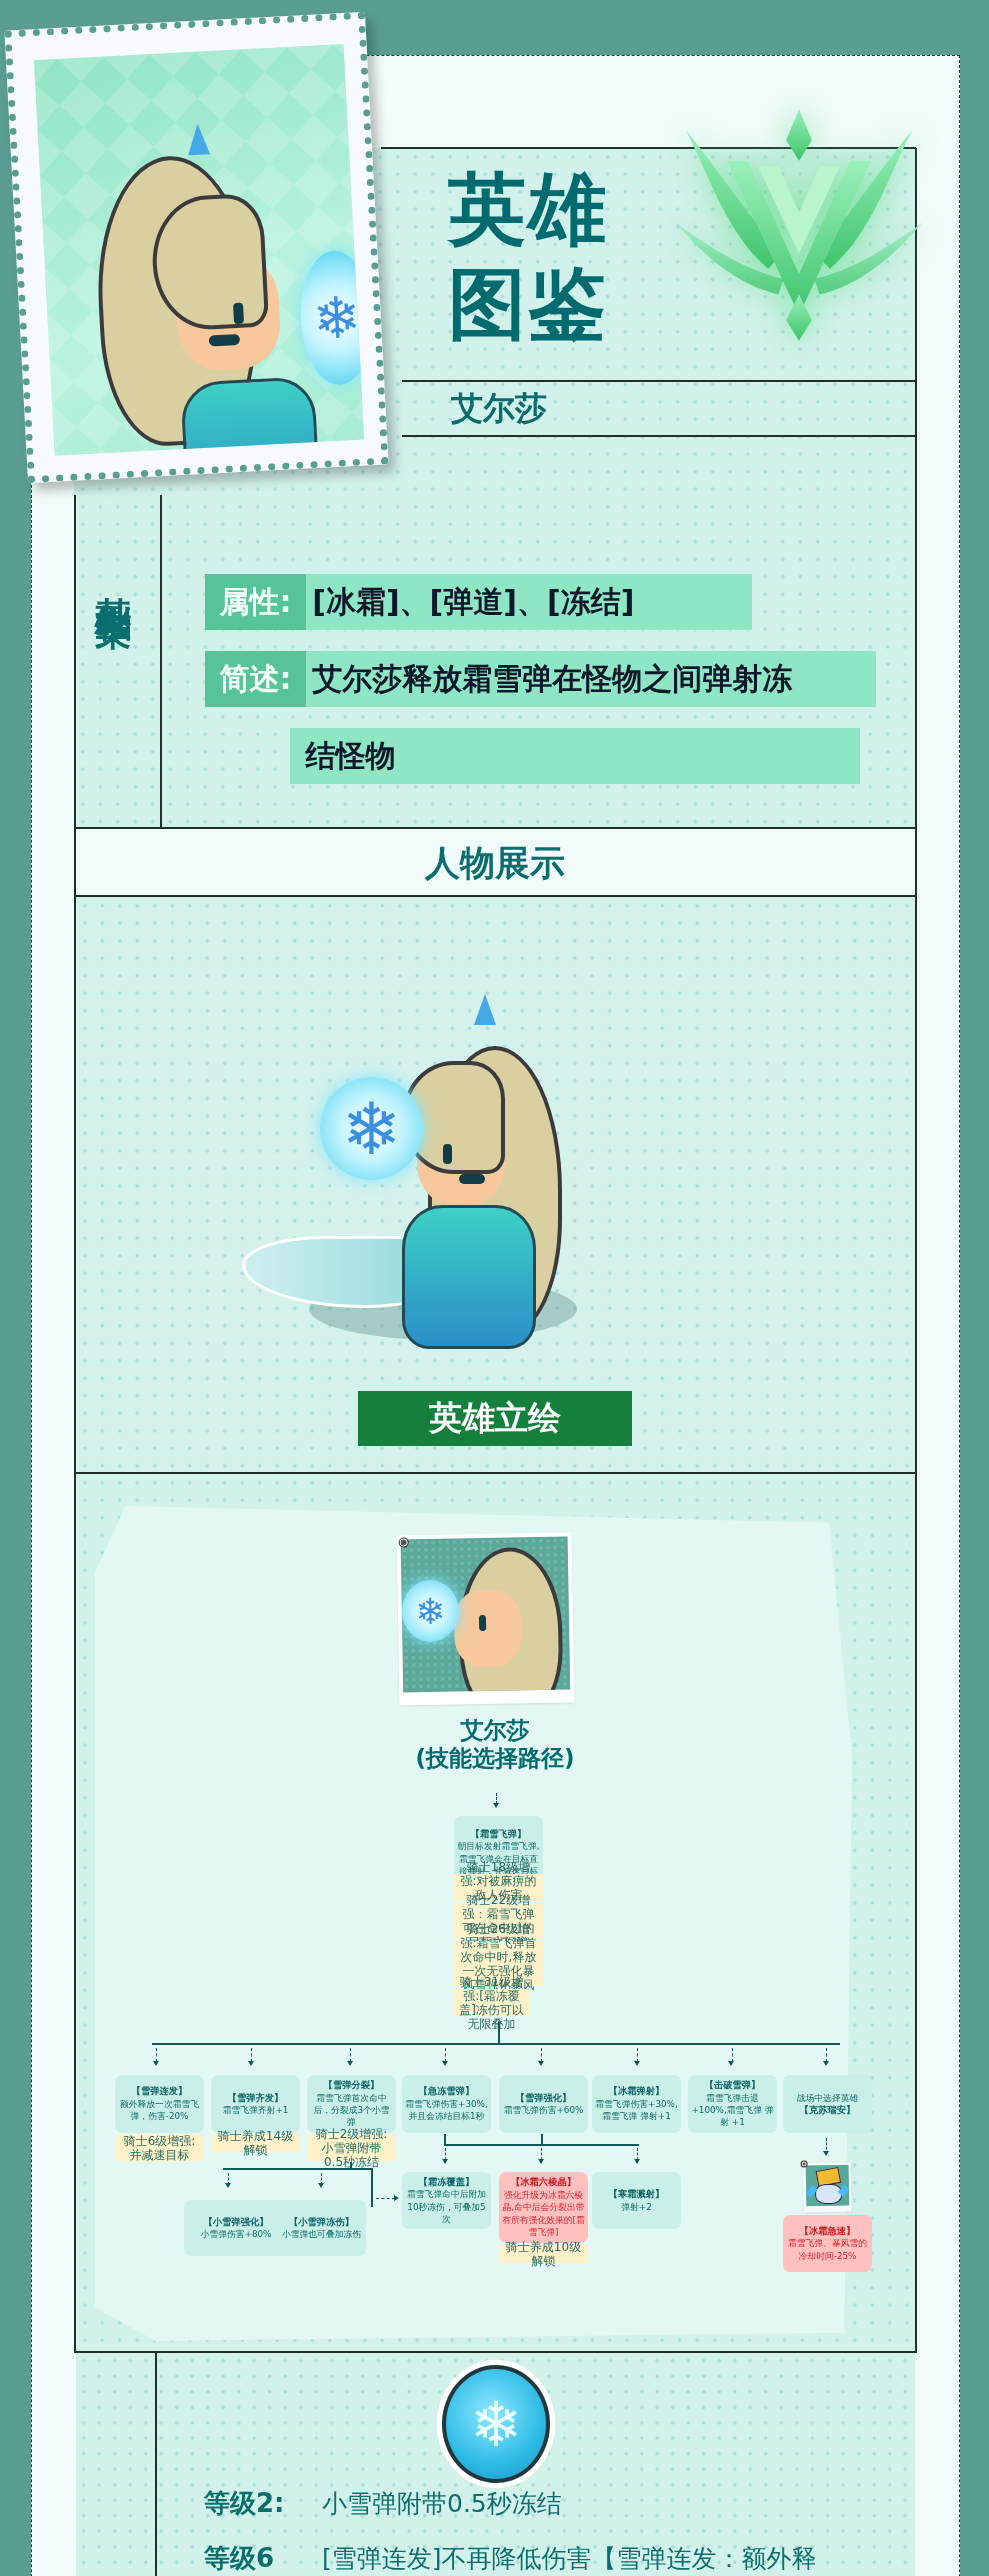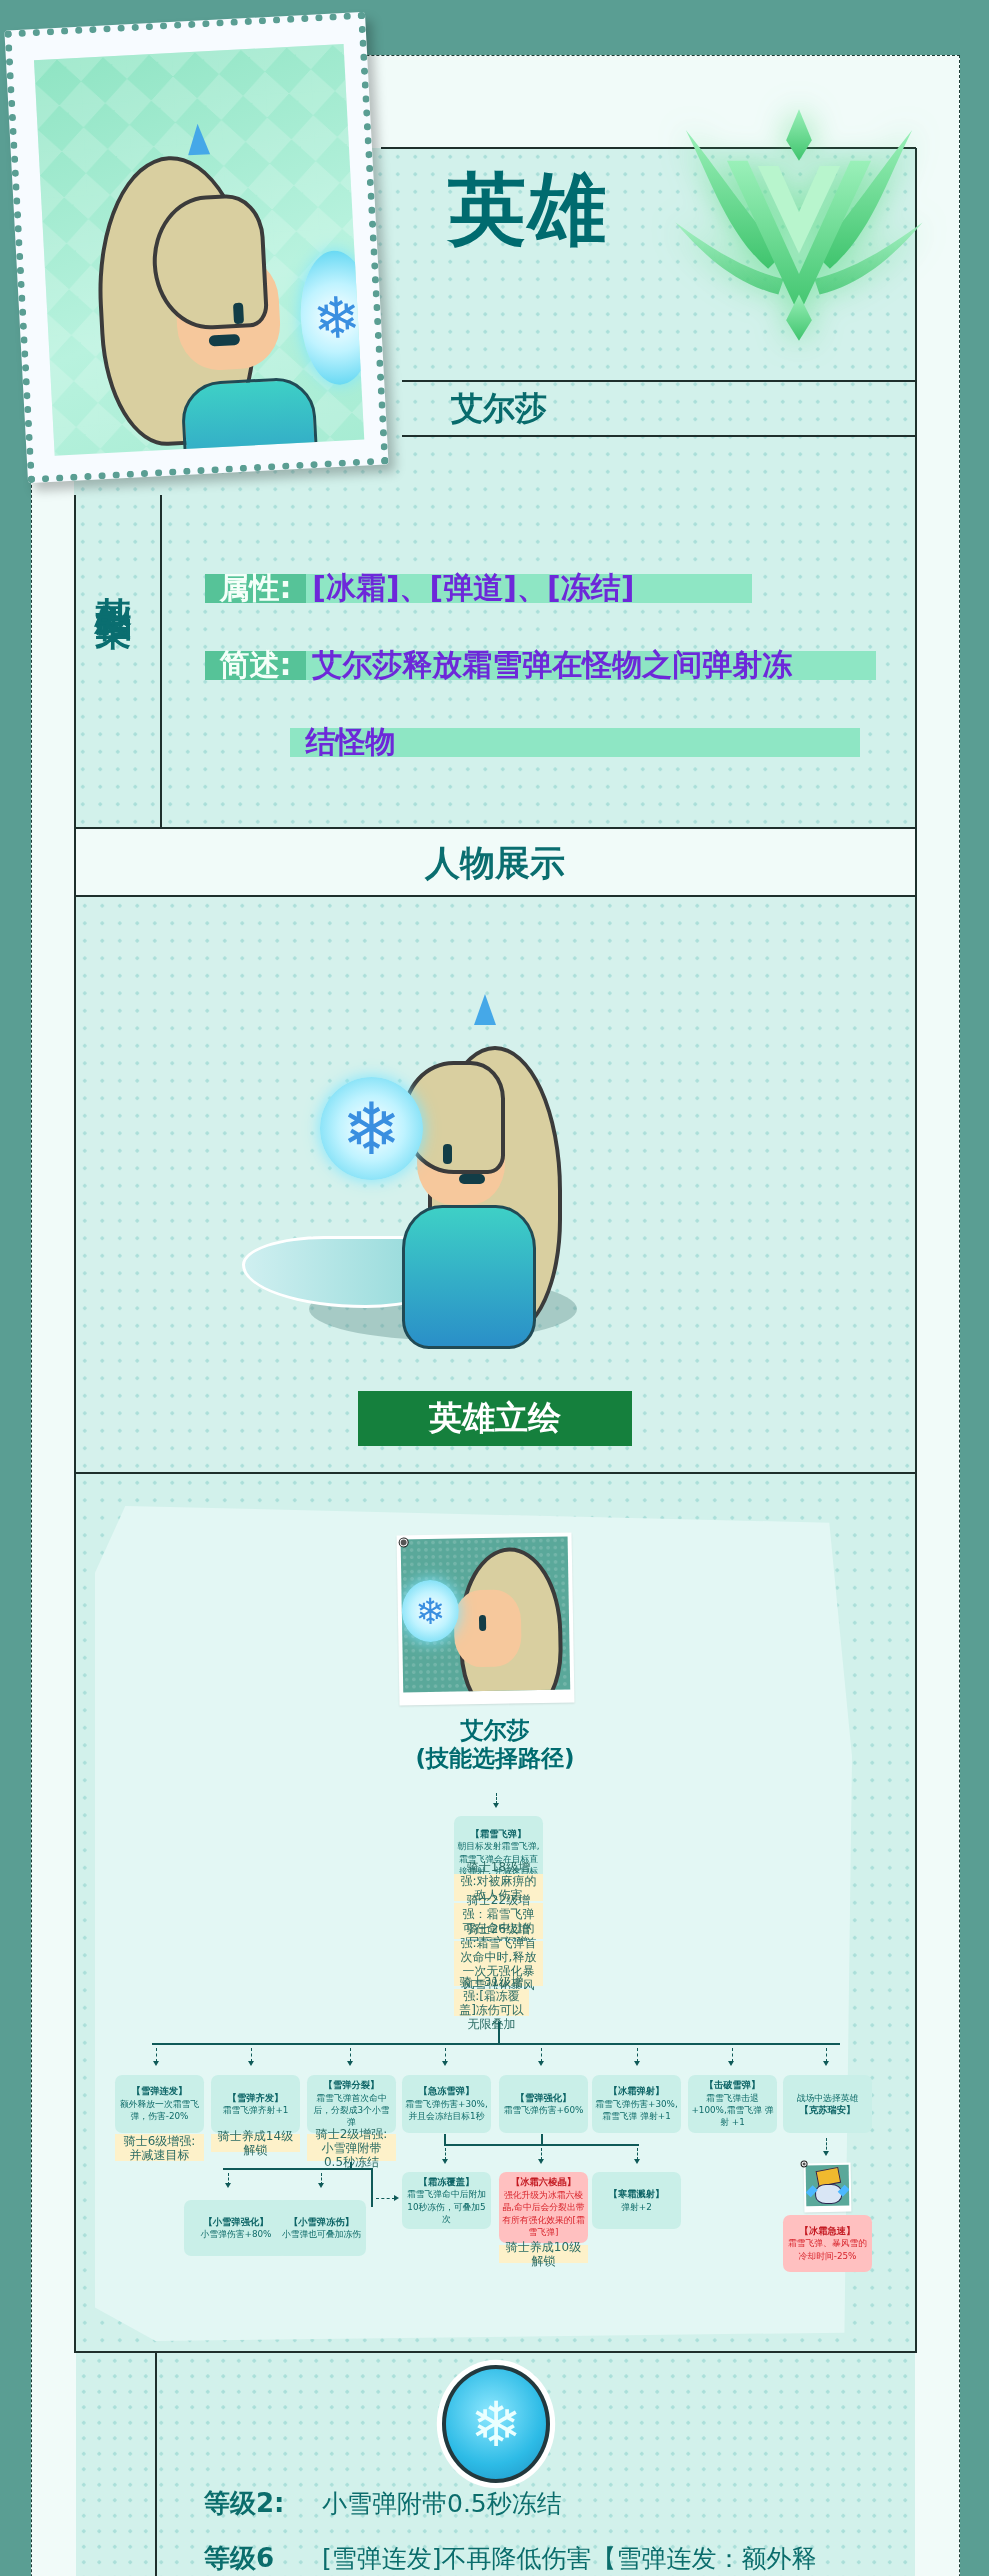--- a/index.html
+++ b/index.html
@@ -68,23 +68,23 @@
   }
   .hero-name { font-weight: bold; color:#086b6c; font-size: 32px; }
 
   .vert-label {
     font-weight: bold; color:#0a6e70; font-size: 37px;
     width: 41px; text-align:center; line-height: 52px;
     writing-mode: vertical-rl; text-orientation: upright;
     letter-spacing: 4.1px;
   }
 
-  .bar { height: 29px; background:#8ee6c4; display:flex; align-items:center; }
+  .bar { height: 56px; background:#8ee6c4; display:flex; align-items:center; }
   .bar-key { background:#56c398; color:#f4fff9; height:100%; width: 101px; display:flex; align-items:center; justify-content:center; font-weight:bold; font-size:30px; }
-  .bar-val { color:#6d28d9; font-weight:bold; font-size:30px; padding-left: 6.2px; white-space: nowrap; }
+  .bar-val { color:#0f172a; font-weight:bold; font-size:30px; padding-left: 6.2px; white-space: nowrap; }
 
   .section-title { font-weight:bold; color:#0a6e70; font-size:35px; text-align:center; }
 
   .tag-btn {
     background:#15803d; color:#fff; font-weight:bold; font-size:33px;
     display:flex; align-items:center; justify-content:center;
   }
 
   
   .tree-panel {
@@ -140,20 +140,21 @@
 
 <div class="abs dots" style="left:74px; top:148px; width:842px; height:680px;"></div>
 <div class="abs line-h" style="left:381px; top:147px; width:535px;"></div>
 <div class="abs line-h" style="left:402px; top:380px; width:514px;"></div>
 <div class="abs line-h" style="left:402px; top:435px; width:514px;"></div>
 <div class="abs line-v" style="left:915px; top:148px; height:2205px;"></div>
 <div class="abs line-v" style="left:74px; top:495px; height:1857px;"></div>
 
 <div class="abs title-big" style="left:448px; top:162px;">
   <div>英雄</div>
+  <div>图鉴</div>
 </div>
 <div class="abs hero-name" style="left:451px; top:387px;">艾尔莎</div>
 
 <div class="abs emblem">
   <svg width="268" height="247" viewBox="0 0 520 480">
     <defs>
       <linearGradient id="eg" x1="0" y1="0" x2="0" y2="1">
         <stop offset="0" stop-color="#9af0b9"></stop>
           <stop offset="1" stop-color="#3fc46d"></stop>
       </linearGradient>

